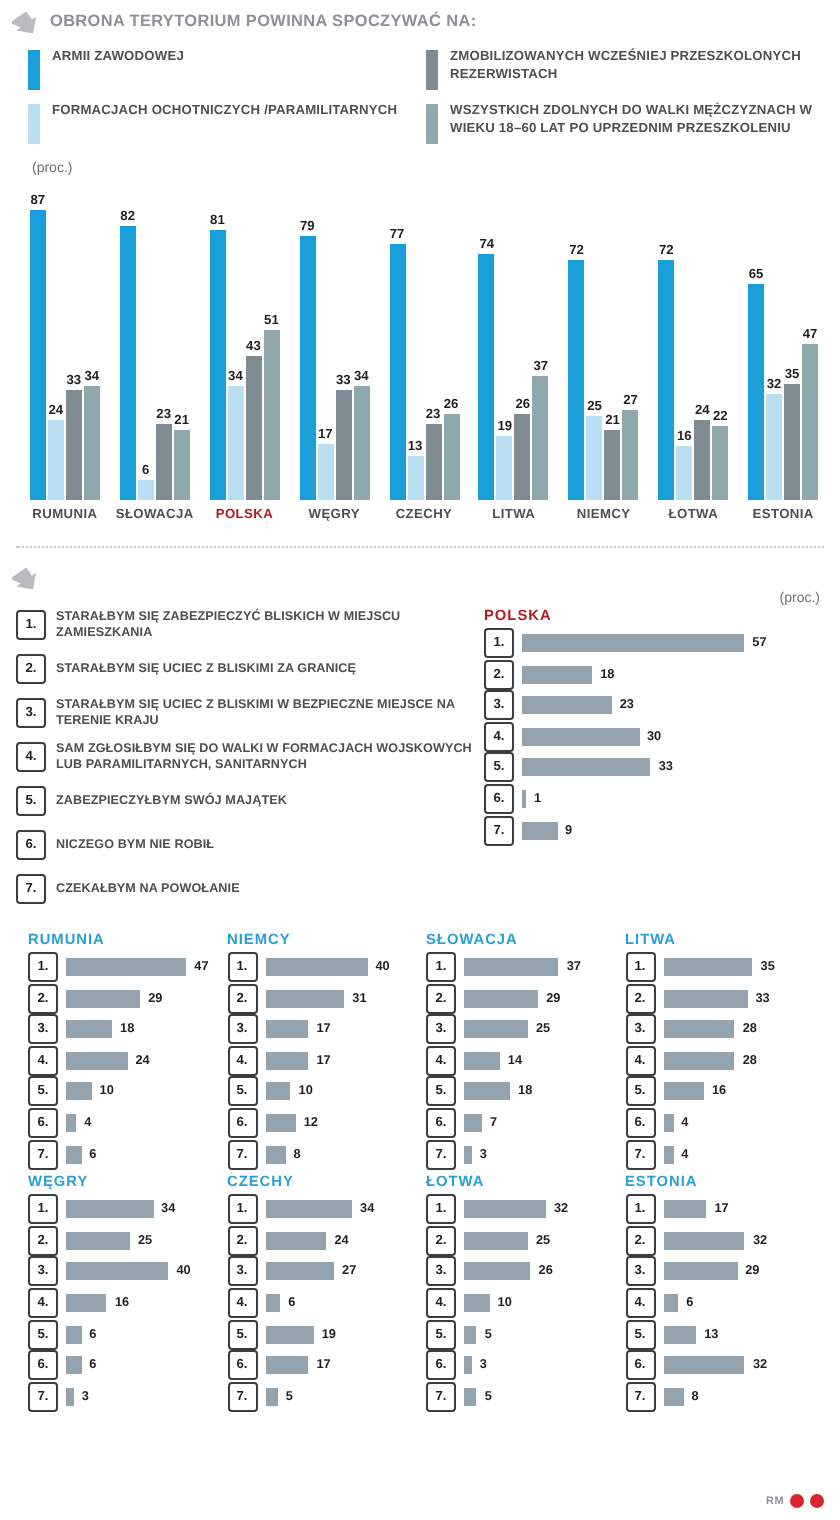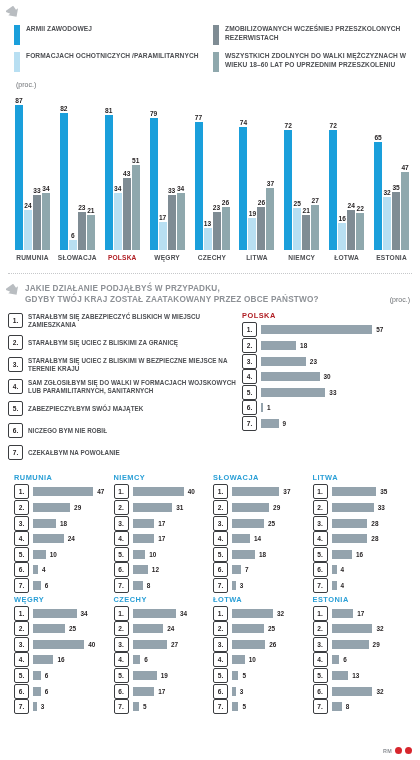--- a/index.html
+++ b/index.html
@@ -70,20 +70,21 @@
 </head>
 <body>
 
 <div class="page">
 
   <div class="sec-head">
     <svg class="arrow-ico" width="14" height="13" viewBox="0 0 14 13">
       <path d="M1 1 L11 1 L11 6 L13.5 6 L7.5 12 L1.5 6 L4 6 Z" fill="#b9bdc1" transform="rotate(-35 7 6.5)"></path>
     </svg>
     <div>
+      <div class="sec-title">OBRONA TERYTORIUM POWINNA SPOCZYWAĆ NA:</div>
     </div>
   </div>
 
   <div class="legend">
     <div class="lg-item">
       <span class="lg-sw" style="background:#1a9fdb"></span>
       <span class="lg-tx">ARMII ZAWODOWEJ</span>
     </div>
     <div class="lg-item">
       <span class="lg-sw" style="background:#7f8c94"></span>
@@ -240,24 +241,20 @@
       <div class="xlab">ŁOTWA</div>
       <div class="xlab">ESTONIA</div>
     </div>
 
   <div class="divider"></div>
 
   <div class="sec-head" style="padding-top:9px;position:relative;">
     <svg class="arrow-ico" width="14" height="13" viewBox="0 0 14 13">
       <path d="M1 1 L11 1 L11 6 L13.5 6 L7.5 12 L1.5 6 L4 6 Z" fill="#b9bdc1" transform="rotate(-35 7 6.5)"></path>
     </svg>
-    <div>
-      <div class="sec-title">JAKIE DZIAŁANIE PODJĄŁBYŚ W PRZYPADKU,</div>
-      <div class="sec-title">GDYBY TWÓJ KRAJ ZOSTAŁ ZAATAKOWANY PRZEZ OBCE PAŃSTWO?</div>
-    </div>
     <span class="proc-r" style="top:22px;">(proc.)</span>
   </div>
 
   <div class="keywrap">
     <div class="keylist" id="answer-key">
         <div class="keyrow">
           <span class="numbox">1.</span>
           <span class="keytx">STARAŁBYM SIĘ ZABEZPIECZYĆ BLISKICH W MIEJSCU ZAMIESZKANIA</span>
         </div>
         <div class="keyrow">

